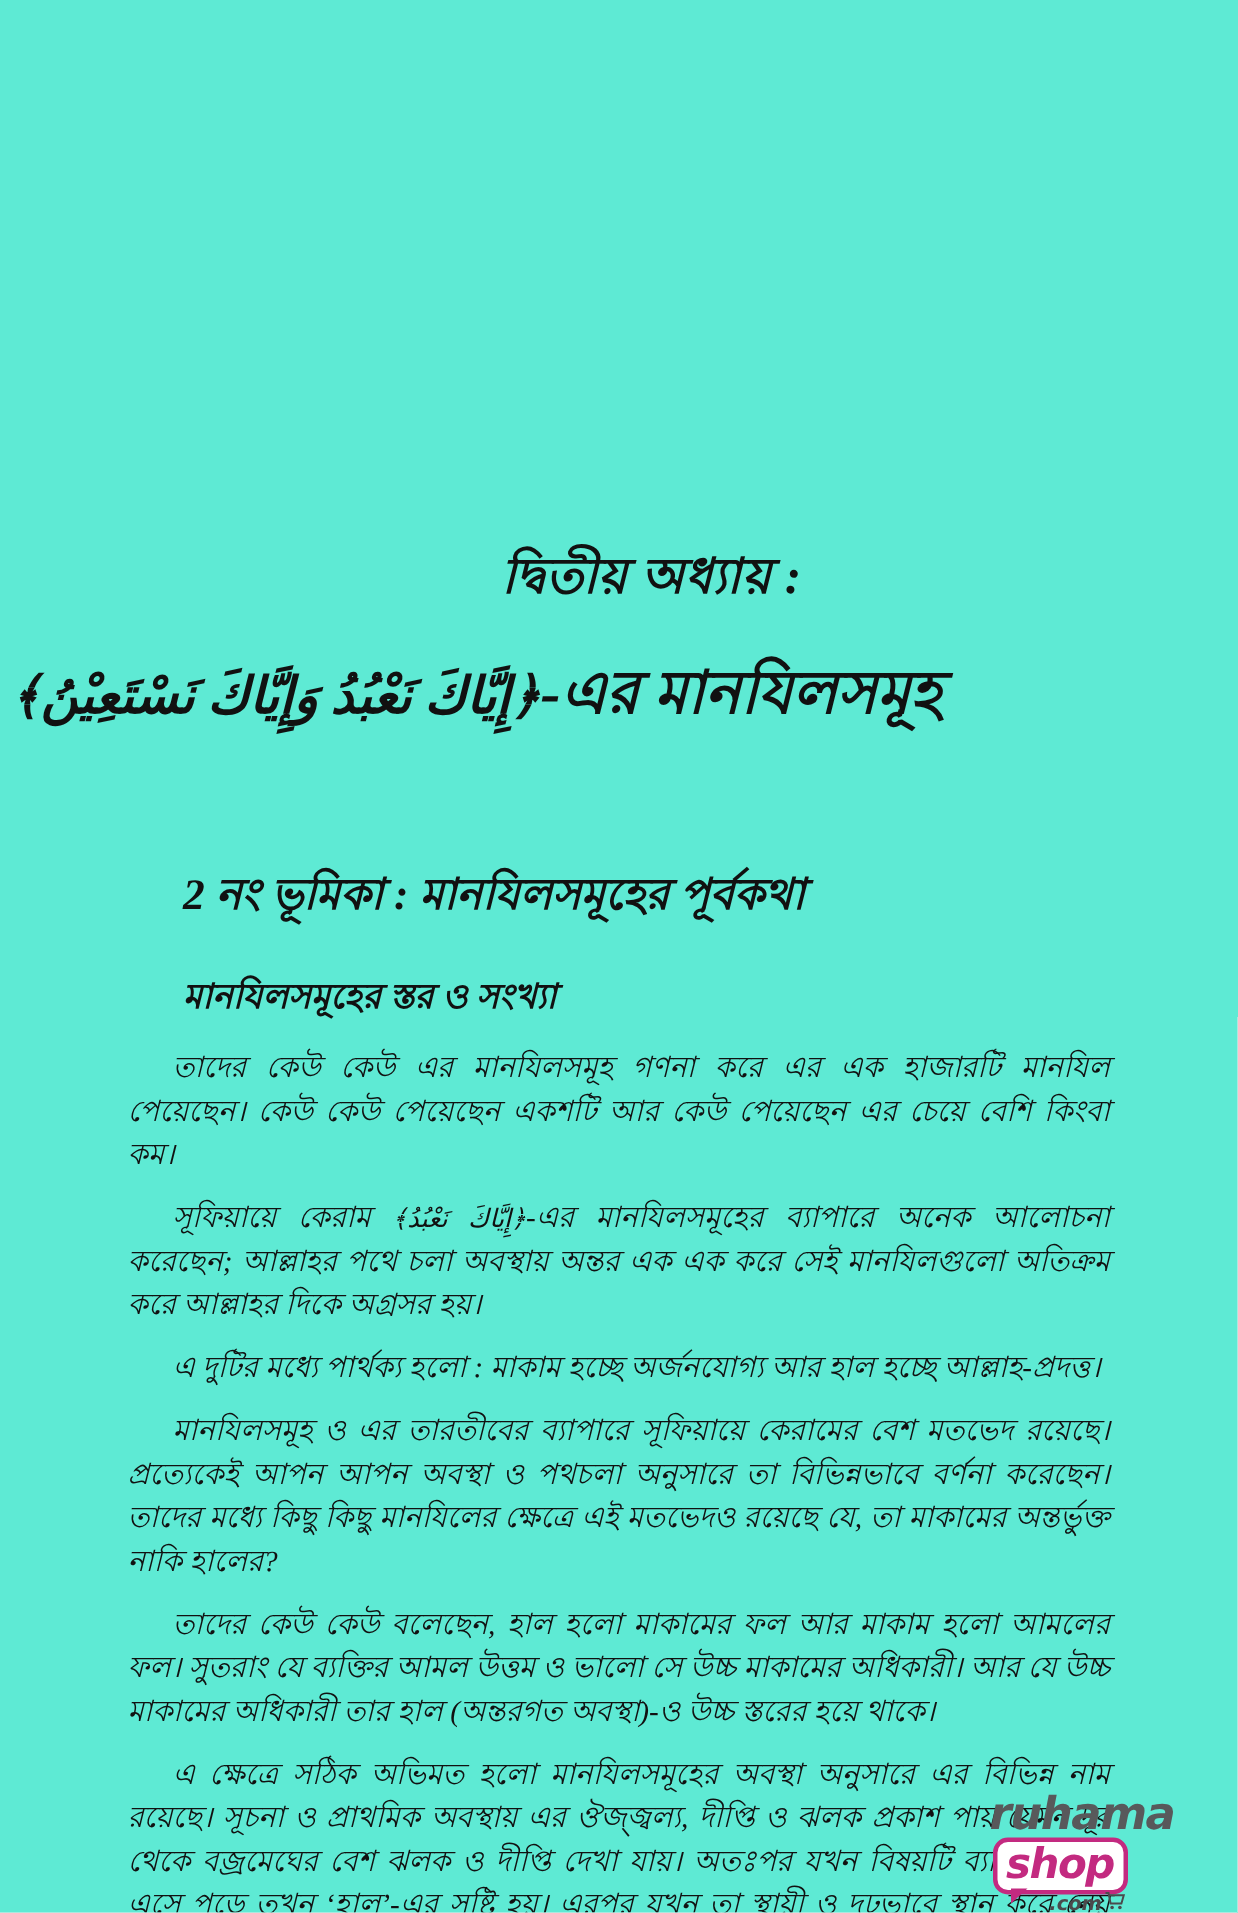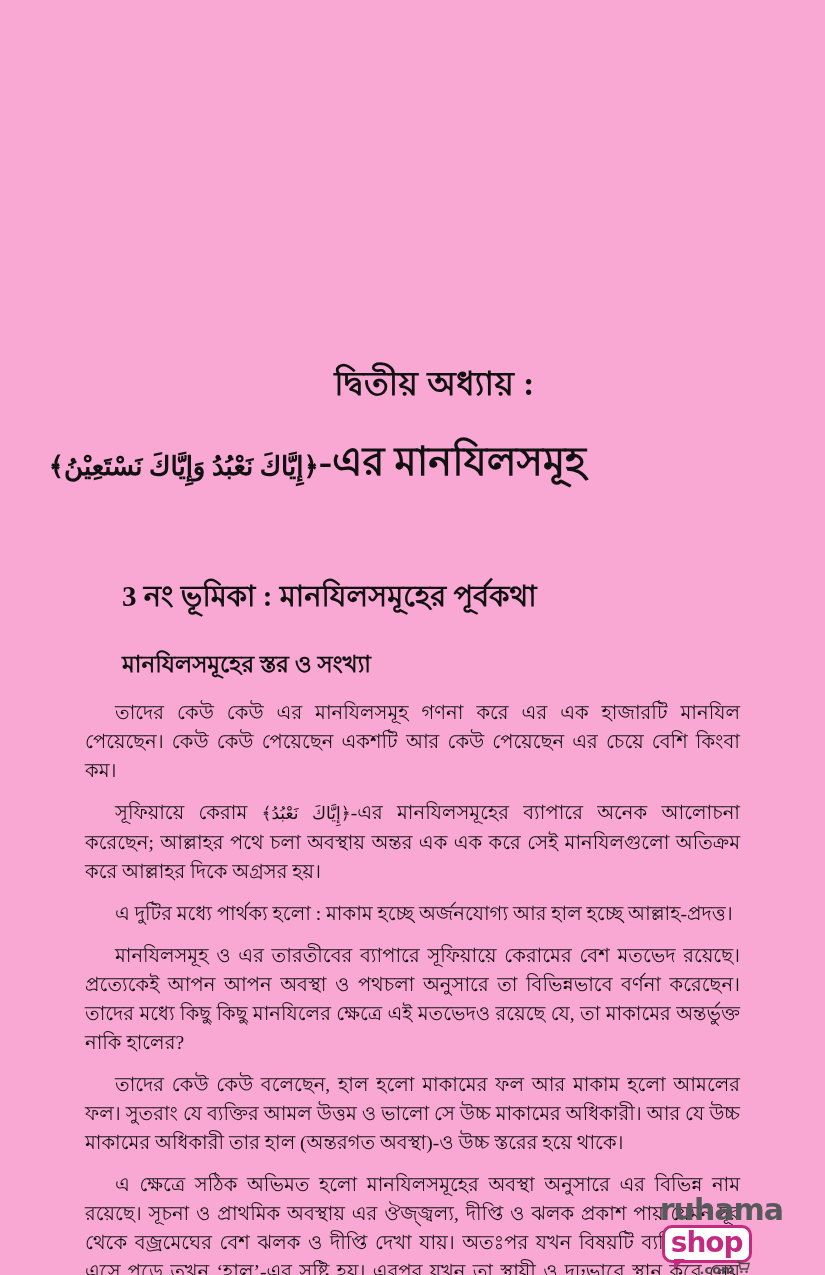--- a/index.html
+++ b/index.html
@@ -1,43 +1,44 @@
 <!DOCTYPE html>
 <html lang="bn"><head>
 <meta charset="utf-8">
 <style>
   html,body{margin:0;padding:0;background:#e8e8e8;}
   .page{
     position:relative;
     width:825px;height:1275px;
     margin:0 auto;
-    background:#f9a8d4;
+    background:#5eead4;
     color:#111111;
     font-family:"Liberation Serif","DejaVu Serif",serif;
     overflow:hidden;
+    font-style:italic;
   }
   
   .chapter-block{
     padding-top:358px;
     text-align:center;
   }
   .chapter-heading{
     margin:0;
     font-size:33px;
     font-weight:bold;
     letter-spacing:0.5px;
     transform:translateX(22px);
   }
   .chapter-title{
     margin-top:16px;
     transform:translateX(-95px);
     white-space:nowrap;
   }
   .chapter-title .arabic{
-    font-size:26px;
+    font-size:34px;
     font-weight:bold;
     direction:rtl;
     unicode-bidi:isolate;
   }
   .chapter-title .bengali{
     font-size:40px;
     font-weight:bold;
   }
   
   .content{
@@ -130,21 +131,21 @@
 <div class="page">
 
   <div class="chapter-block">
     <h1 class="chapter-heading">দ্বিতীয় অধ্যায় :</h1>
     <div class="chapter-title">
       <span class="arabic">﴿إِيَّاكَ نَعْبُدُ وَإِيَّاكَ نَسْتَعِيْنُ﴾</span><span class="bengali">-এর মানযিলসমূহ</span>
     </div>
   </div>
 
   <div class="content">
-    <h2 class="section-heading">3 নং ভূমিকা : মানযিলসমূহের পূর্বকথা</h2>
+    <h2 class="section-heading">2 নং ভূমিকা : মানযিলসমূহের পূর্বকথা</h2>
     <h3 class="sub-heading">মানযিলসমূহের স্তর ও সংখ্যা</h3>
 
     <p>তাদের কেউ কেউ এর মানযিলসমূহ গণনা করে এর এক হাজারটি মানযিল পেয়েছেন। কেউ কেউ পেয়েছেন একশটি আর কেউ পেয়েছেন এর চেয়ে বেশি কিংবা কম।</p>
 
     <p><span>সূফিয়ায়ে কেরাম </span><span class="inline-arabic">﴿إِيَّاكَ نَعْبُدُ﴾</span><span>-এর মানযিলসমূহের ব্যাপারে অনেক আলোচনা করেছেন; আল্লাহর পথে চলা অবস্থায় অন্তর এক এক করে সেই মানযিলগুলো অতিক্রম করে আল্লাহর দিকে অগ্রসর হয়।</span></p>
     <p>এ দুটির মধ্যে পার্থক্য হলো : মাকাম হচ্ছে অর্জনযোগ্য আর হাল হচ্ছে আল্লাহ-প্রদত্ত।</p>
     <p>মানযিলসমূহ ও এর তারতীবের ব্যাপারে সূফিয়ায়ে কেরামের বেশ মতভেদ রয়েছে। প্রত্যেকেই আপন আপন অবস্থা ও পথচলা অনুসারে তা বিভিন্নভাবে বর্ণনা করেছেন। তাদের মধ্যে কিছু কিছু মানযিলের ক্ষেত্রে এই মতভেদও রয়েছে যে, তা মাকামের অন্তর্ভুক্ত নাকি হালের?</p>
     <p>তাদের কেউ কেউ বলেছেন, হাল হলো মাকামের ফল আর মাকাম হলো আমলের ফল। সুতরাং যে ব্যক্তির আমল উত্তম ও ভালো সে উচ্চ মাকামের অধিকারী। আর যে উচ্চ মাকামের অধিকারী তার হাল (অন্তরগত অবস্থা)-ও উচ্চ স্তরের হয়ে থাকে।</p>
     <p>এ ক্ষেত্রে সঠিক অভিমত হলো মানযিলসমূহের অবস্থা অনুসারে এর বিভিন্ন নাম রয়েছে। সূচনা ও প্রাথমিক অবস্থায় এর ঔজ্জ্বল্য, দীপ্তি ও ঝলক প্রকাশ পায় যেমন দূর থেকে বজ্রমেঘের বেশ ঝলক ও দীপ্তি দেখা যায়। অতঃপর যখন বিষয়টি ব্যক্তির মাঝে এসে পড়ে তখন ‘হাল’-এর সৃষ্টি হয়। এরপর যখন তা স্থায়ী ও দৃঢ়ভাবে স্থান করে নেয় তখন তা মাকাম-এ পরিণত হয়।</p>
 

